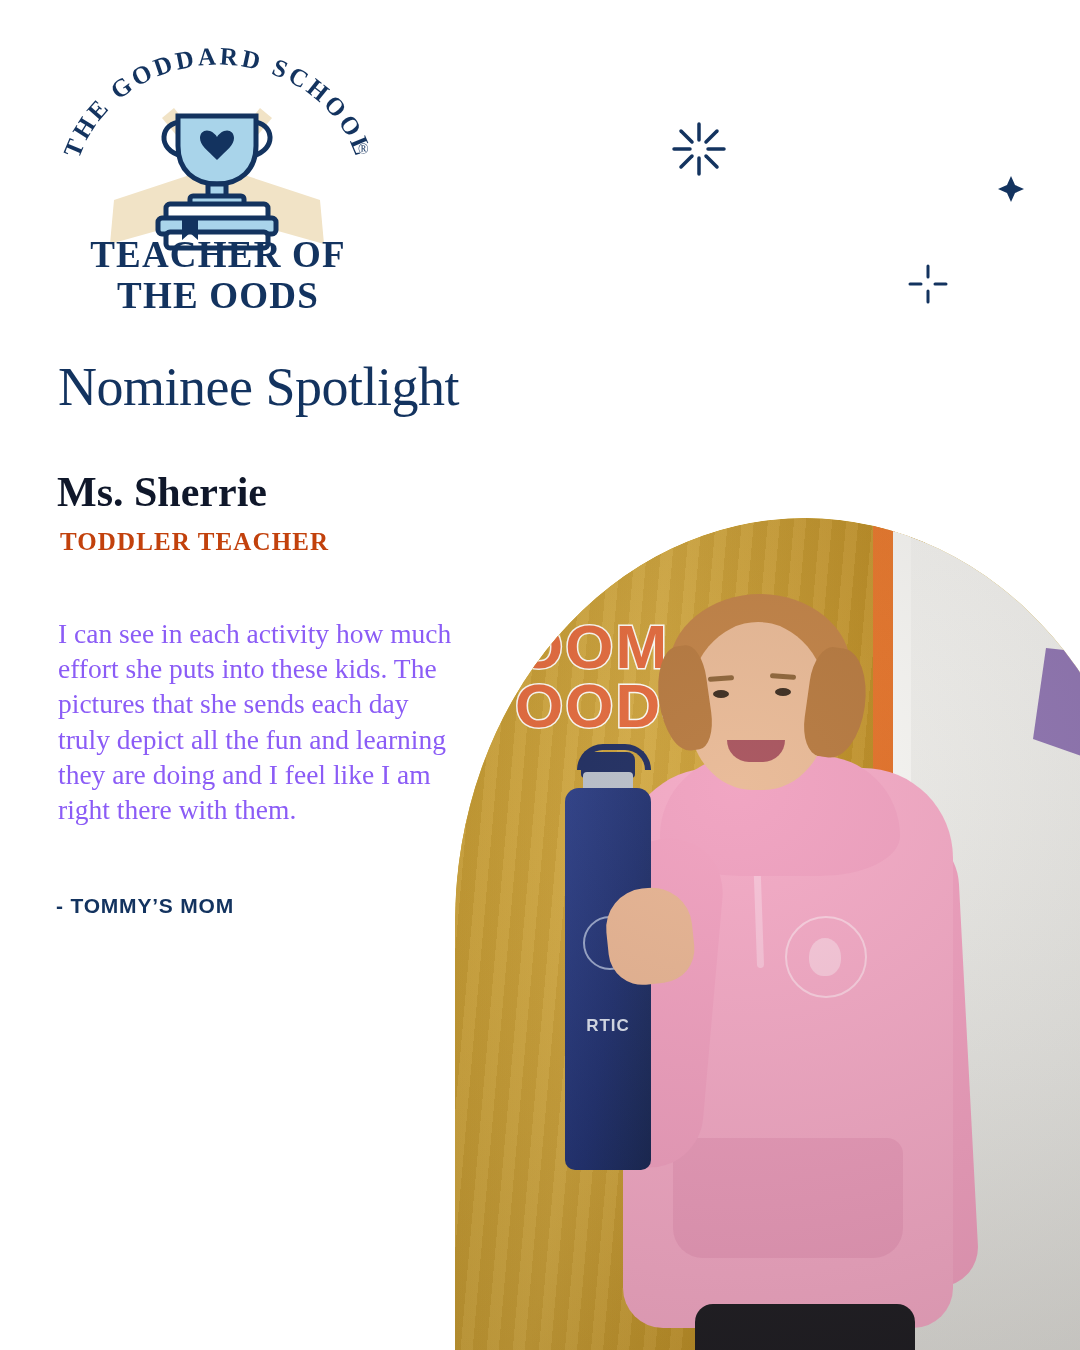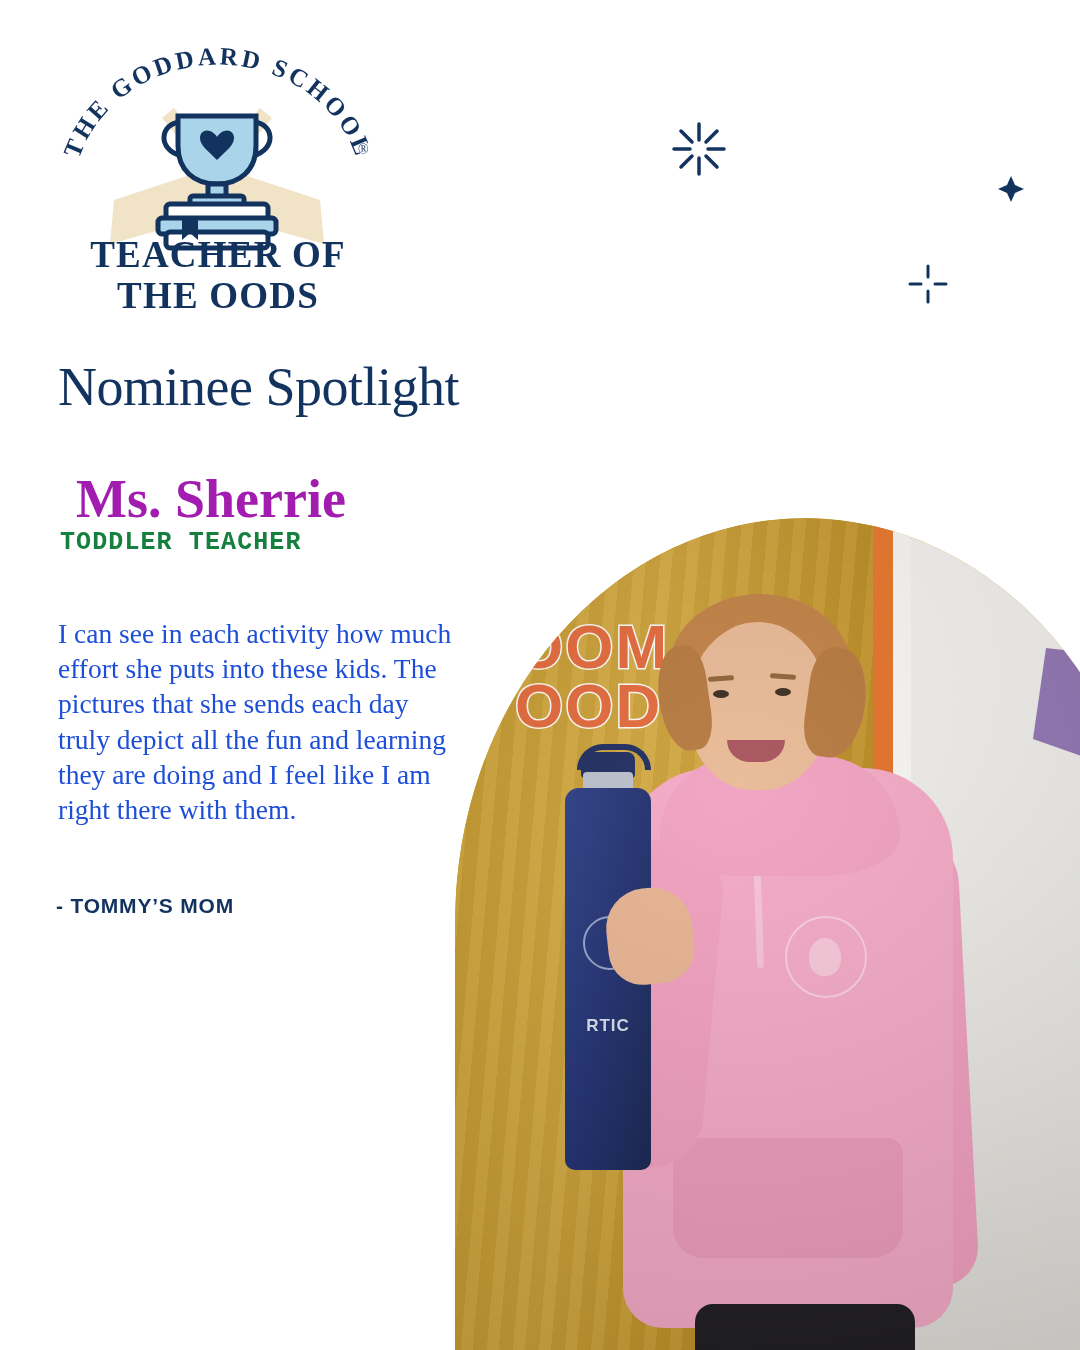--- a/index.html
+++ b/index.html
@@ -70,46 +70,46 @@
     color: #13335f;
     font-family: "Liberation Serif", serif;
     font-size: 54px;
     line-height: 1.0;
     letter-spacing: -0.5px;
     font-weight: normal;
     white-space: nowrap;
   }
   .subname {
     position: absolute;
-    left: 76px;
+    left: 57px;
     top: 468px;
-    color: #a21caf;
+    color: #0f172a;
     font-family: "Liberation Serif", serif;
     font-weight: bold;
-    font-size: 54px;
+    font-size: 42px;
     letter-spacing: 0px;
   }
   .role {
     position: absolute;
     left: 60px;
     top: 528px;
-    color: #15803d;
-    font-family: Liberation Mono, monospace;
+    color: #c2410c;
+    font-family: Liberation Serif, serif;
     font-weight: bold;
     font-size: 25px;
     letter-spacing: 1.1px;
   }
 
   
   .quote {
     position: absolute;
     left: 58px;
     top: 616px;
     width: 400px;
-    color: #1d4ed8;
+    color: #8b5cf6;
     font-family: "Liberation Serif", serif;
     font-size: 27.5px;
     line-height: 1.28;
   }
   .attribution {
     position: absolute;
     left: 56px;
     top: 894px;
     color: #13335f;
     font-family: "Liberation Sans", sans-serif;

